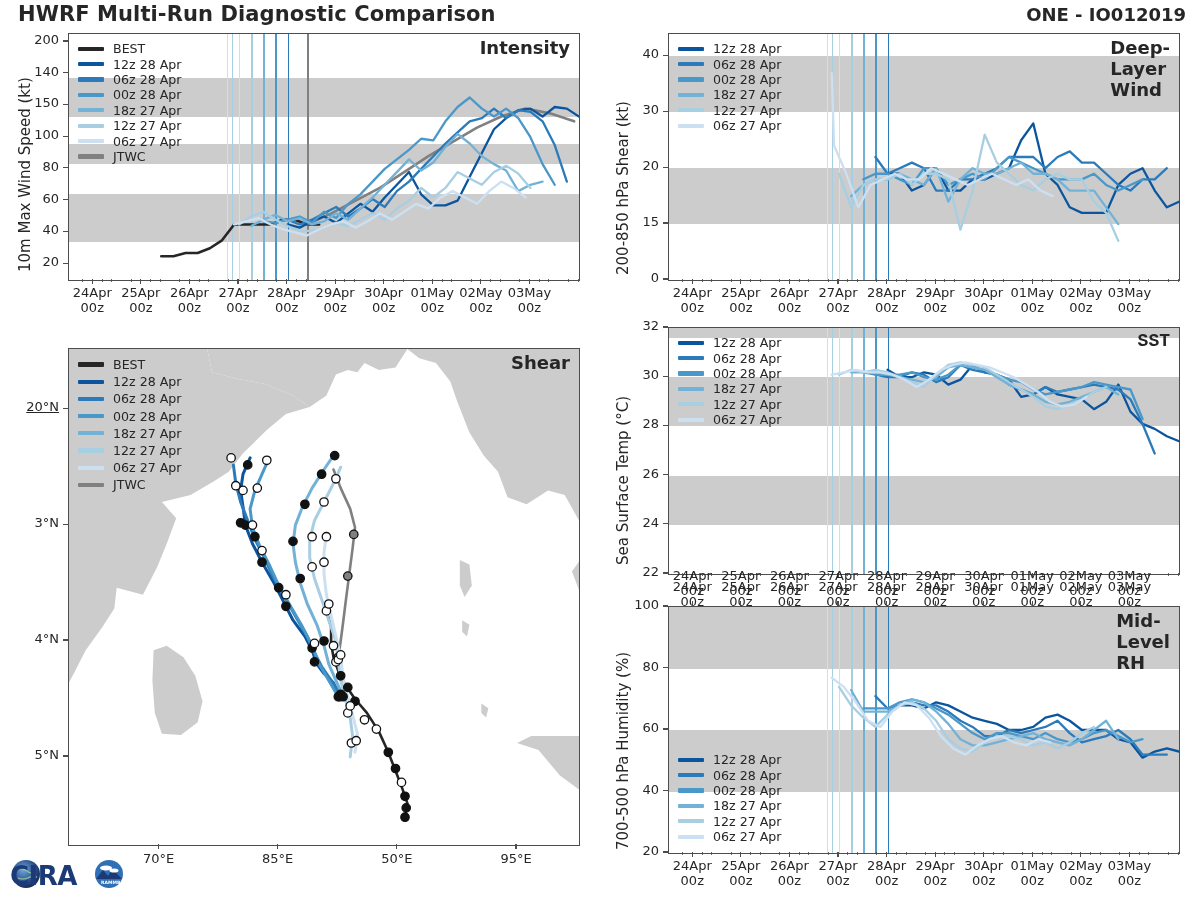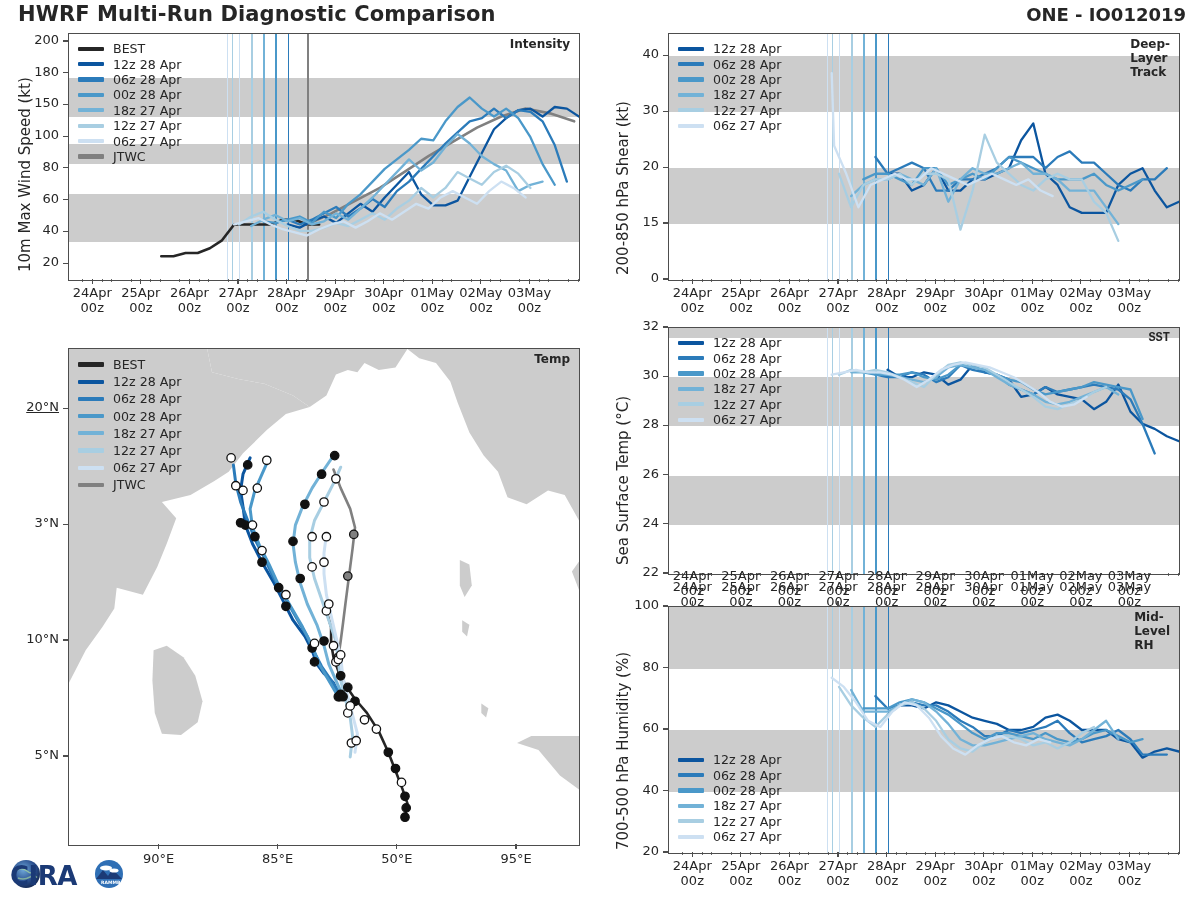--- a/index.html
+++ b/index.html
@@ -7,21 +7,21 @@
        font-family:"DejaVu Sans","Liberation Sans",sans-serif;color:#262626;}
   .abs{position:absolute;}
   
   #title-left{left:18px;top:2px;font-size:21px;font-weight:bold;letter-spacing:.1px;color:#262626;}
   #title-right{right:14px;top:4px;font-size:18px;font-weight:bold;color:#262626;}
   
   .panel{position:absolute;box-sizing:border-box;border:1.2px solid #4d4d4d;background:#fff;overflow:hidden;}
   .band{position:absolute;left:0;right:0;background:#cccccc;}
   .vline{position:absolute;top:0;bottom:0;width:1.4px;}
   .plotsvg{position:absolute;left:0;top:0;width:100%;height:100%;overflow:visible;}
-  .corner-label{position:absolute;right:6px;top:3px;font-size:12px;font-weight:bold;color:#262626;z-index:7;}
+  .corner-label{position:absolute;right:6px;top:3px;font-size:18px;font-weight:bold;color:#262626;z-index:7;}
   
   .ylab{position:absolute;text-align:right;font-size:13px;color:#262626;white-space:nowrap;}
   .xlab{position:absolute;text-align:center;font-size:13px;color:#262626;white-space:nowrap;line-height:1.15;}
   .axtitle{position:absolute;font-size:15px;color:#262626;white-space:nowrap;
            transform-origin:0 0;transform:rotate(-90deg);}
   .tickmark{position:absolute;background:#4d4d4d;}
   
   .legend{position:absolute;z-index:8;}
   .legrow{display:flex;align-items:center;height:15.4px;}
   .legswatch{width:26px;height:4.3px;border-radius:1px;margin-right:9px;flex:none;}
@@ -191,22 +191,22 @@
       <polyline points="218.57,107.63 230.71,98.40 242.86,98.40 255.00,101.47 267.14,95.32 279.29,98.40 291.43,104.55 303.57,110.70 315.71,113.78 327.86,116.85 340.00,123.00 352.14,123.00 364.29,119.93 376.43,110.70 388.57,107.63 400.71,113.78 412.86,123.00 425.00,123.00 437.14,123.00 449.29,132.22 461.43,135.30 473.57,150.68 485.71,144.53 497.86,141.45 510.00,144.53" fill="none" stroke="#0b559f" stroke-width="2.3" stroke-linejoin="round" stroke-linecap="round"></polyline>
       <polyline points="206.43,89.18 218.57,101.47 230.71,98.40 242.86,95.32 255.00,98.40 267.14,98.40 279.29,104.55 291.43,113.78 303.57,119.93 315.71,129.15 327.86,129.15 340.00,123.00 352.14,126.08 364.29,123.00 376.43,119.93 388.57,113.78 400.71,126.08 412.86,135.30 425.00,132.22 437.14,129.15 449.29,123.00 461.43,132.22 473.57,147.60 485.71,147.60 497.86,147.60" fill="none" stroke="#2b7bba" stroke-width="2.3" stroke-linejoin="round" stroke-linecap="round"></polyline>
       <polyline points="194.29,101.47 206.43,101.47 218.57,101.47 230.71,95.32 242.86,92.25 255.00,95.32 267.14,101.47 279.29,107.63 291.43,116.85 303.57,126.08 315.71,132.22 327.86,126.08 340.00,126.08 352.14,129.15 364.29,132.22 376.43,126.08 388.57,132.22 400.71,135.30 412.86,132.22 425.00,126.08 437.14,123.00 449.29,129.15 461.43,135.30 473.57,132.22" fill="none" stroke="#4a98c9" stroke-width="2.3" stroke-linejoin="round" stroke-linecap="round"></polyline>
       <polyline points="182.14,83.03 194.29,104.55 206.43,104.55 218.57,104.55 230.71,98.40 242.86,92.25 255.00,95.32 267.14,104.55 279.29,116.85 291.43,132.22 303.57,138.38 315.71,138.38 327.86,135.30 340.00,132.22 352.14,129.15 364.29,126.08 376.43,132.22 388.57,135.30 400.71,138.38 412.86,132.22 425.00,123.00 437.14,113.78 449.29,132.22" fill="none" stroke="#72b2d7" stroke-width="2.3" stroke-linejoin="round" stroke-linecap="round"></polyline>
       <polyline points="170.00,79.95 182.14,98.40 194.29,110.70 206.43,119.93 218.57,107.63 230.71,98.40 242.86,95.32 255.00,101.47 267.14,113.78 279.29,132.22 291.43,141.45 303.57,144.53 315.71,135.30 327.86,129.15 340.00,129.15 352.14,132.22 364.29,138.38 376.43,135.30 388.57,141.45 400.71,135.30 412.86,126.08 425.00,119.93" fill="none" stroke="#a8cee2" stroke-width="2.3" stroke-linejoin="round" stroke-linecap="round"></polyline>
       <polyline points="162.71,70.72 174.86,79.95 187.00,95.32 199.14,113.78 211.29,119.93 223.43,104.55 235.57,95.32 247.71,98.40 259.86,110.70 272.00,129.15 284.14,141.45 296.29,147.60 308.43,138.38 320.57,132.22 332.71,129.15 344.86,135.30 357.00,138.38 369.14,132.22 381.29,135.30" fill="none" stroke="#cde0f2" stroke-width="2.3" stroke-linejoin="round" stroke-linecap="round"></polyline>
     </svg>
   </div>
 
 <div class="corner-label" style="left: 570px; top: 37px; right: auto; transform: translateX(-100%);" id="cl-intensity">Intensity</div>
-<div class="corner-label" id="cl-track" style="left: 570px; top: 352px; right: auto; transform: translateX(-100%);">Temp</div>
-<div class="corner-label" id="cl-shear" style="left: 1170px; top: 37px; right: auto; transform: translateX(-100%);">Deep-Layer Track</div>
+<div class="corner-label" id="cl-track" style="left: 570px; top: 352px; right: auto; transform: translateX(-100%);">Shear</div>
+<div class="corner-label" id="cl-shear" style="left: 1170px; top: 37px; right: auto; transform: translateX(-100%);">Deep-Layer Wind</div>
 <div class="corner-label" id="cl-sst" style="left: 1170px; top: 331px; right: auto; transform: translateX(-100%); font-family: Liberation Mono, monospace;">SST</div>
 <div class="corner-label" id="cl-rh" style="left: 1170px; top: 610px; right: auto; transform: translateX(-100%);">Mid-Level RH</div>
 
 <div class="axtitle" style="left:16px;top:272px;">10m Max Wind Speed (kt)</div>
 <div class="axtitle" style="left:614px;top:275px;">200-850 hPa Shear (kt)</div>
 <div class="axtitle" style="left:614px;top:565px;">Sea Surface Temp (°C)</div>
 <div class="axtitle" style="left:614px;top:850px;">700-500 hPa Humidity (%)</div>
 
 <div class="legend" id="leg-intensity" style="left:78px;top:41px;">
     <div class="legrow">
@@ -362,21 +362,21 @@
     <div class="ylab" style="right: 1141px; top: 222.387px;">40</div>
     <div class="tickmark" style="left: 63px; top: 199.045px; width: 5px; height: 1.2px;"></div>
     <div class="ylab" style="right: 1141px; top: 190.645px;">60</div>
     <div class="tickmark" style="left: 63px; top: 167.303px; width: 5px; height: 1.2px;"></div>
     <div class="ylab" style="right: 1141px; top: 158.903px;">80</div>
     <div class="tickmark" style="left: 63px; top: 135.561px; width: 5px; height: 1.2px;"></div>
     <div class="ylab" style="right: 1141px; top: 127.161px;">100</div>
     <div class="tickmark" style="left: 63px; top: 103.819px; width: 5px; height: 1.2px;"></div>
     <div class="ylab" style="right: 1141px; top: 95.4194px;">150</div>
     <div class="tickmark" style="left: 63px; top: 72.0774px; width: 5px; height: 1.2px;"></div>
-    <div class="ylab" style="right: 1141px; top: 63.6774px;">180</div>
+    <div class="ylab" style="right: 1141px; top: 63.6774px;">140</div>
     <div class="tickmark" style="left: 63px; top: 40.3355px; width: 5px; height: 1.2px;"></div>
     <div class="ylab" style="right: 1141px; top: 31.9355px;">200</div>
     <div class="tickmark" style="left: 91.6857px; top: 279px; width: 1.2px; height: 5px;"></div>
     <div class="tickmark" style="left: 140.257px; top: 279px; width: 1.2px; height: 5px;"></div>
     <div class="tickmark" style="left: 188.829px; top: 279px; width: 1.2px; height: 5px;"></div>
     <div class="tickmark" style="left: 237.4px; top: 279px; width: 1.2px; height: 5px;"></div>
     <div class="tickmark" style="left: 285.971px; top: 279px; width: 1.2px; height: 5px;"></div>
     <div class="tickmark" style="left: 334.543px; top: 279px; width: 1.2px; height: 5px;"></div>
     <div class="tickmark" style="left: 383.114px; top: 279px; width: 1.2px; height: 5px;"></div>
     <div class="tickmark" style="left: 431.686px; top: 279px; width: 1.2px; height: 5px;"></div>
@@ -668,27 +668,27 @@
     <div class="tickmark" style="left: 983.114px; top: 601px; width: 1.2px; height: 5px;"></div>
     <div class="xlab" style="left: 996.286px; width: 72px; top: 569px;">01May<br>00z</div>
     <div class="tickmark" style="left: 1031.69px; top: 601px; width: 1.2px; height: 5px;"></div>
     <div class="xlab" style="left: 1044.86px; width: 72px; top: 569px;">02May<br>00z</div>
     <div class="tickmark" style="left: 1080.26px; top: 601px; width: 1.2px; height: 5px;"></div>
     <div class="xlab" style="left: 1093.43px; width: 72px; top: 569px;">03May<br>00z</div>
     <div class="tickmark" style="left: 1128.83px; top: 601px; width: 1.2px; height: 5px;"></div>
     <div class="tickmark" style="left: 63px; top: 755.325px; width: 5px; height: 1.2px;"></div>
     <div class="ylab" style="right: 1141px; top: 746.925px;">5°N</div>
     <div class="tickmark" style="left: 63px; top: 639.437px; width: 5px; height: 1.2px;"></div>
-    <div class="ylab" style="right: 1141px; top: 631.037px;">10°N</div>
+    <div class="ylab" style="right: 1141px; top: 631.037px;">4°N</div>
     <div class="tickmark" style="left: 63px; top: 523.55px; width: 5px; height: 1.2px;"></div>
     <div class="ylab" style="right: 1141px; top: 515.15px;">3°N</div>
     <div class="tickmark" style="left: 63px; top: 407.662px; width: 5px; height: 1.2px;"></div>
     <div class="ylab" style="right: 1141px; top: 399.262px; text-decoration: underline;">20°N</div>
     <div class="tickmark" style="left: 157.961px; top: 844px; width: 1.2px; height: 5px;"></div>
-    <div class="xlab" style="left: 122.561px; width: 72px; top: 852px;">90°E</div>
+    <div class="xlab" style="left: 122.561px; width: 72px; top: 852px;">70°E</div>
     <div class="tickmark" style="left: 277.12px; top: 844px; width: 1.2px; height: 5px;"></div>
     <div class="xlab" style="left: 241.72px; width: 72px; top: 852px;">85°E</div>
     <div class="tickmark" style="left: 396.279px; top: 844px; width: 1.2px; height: 5px;"></div>
     <div class="xlab" style="left: 360.879px; width: 72px; top: 852px;">50°E</div>
     <div class="tickmark" style="left: 515.437px; top: 844px; width: 1.2px; height: 5px;"></div>
     <div class="xlab" style="left: 480.037px; width: 72px; top: 852px;">95°E</div>
   </div>
 
 <div class="abs" id="cira">
   <svg viewBox="0 0 236 96" width="118" height="48">

